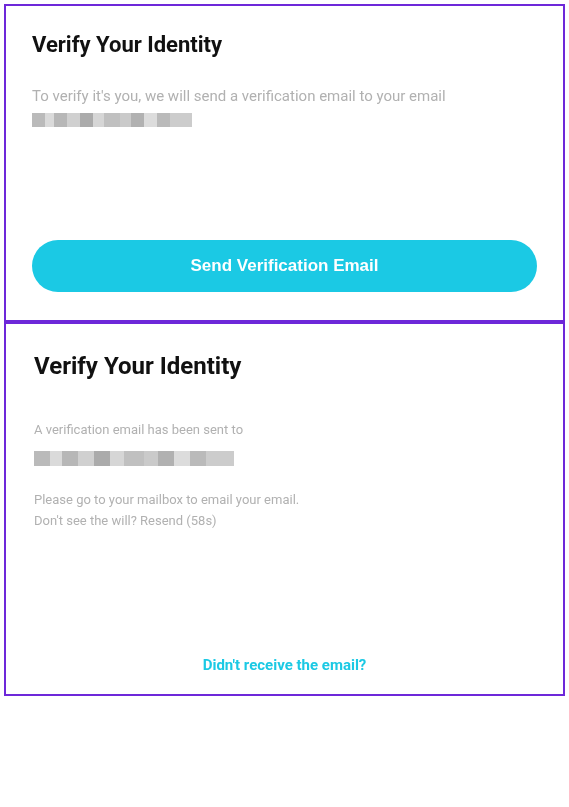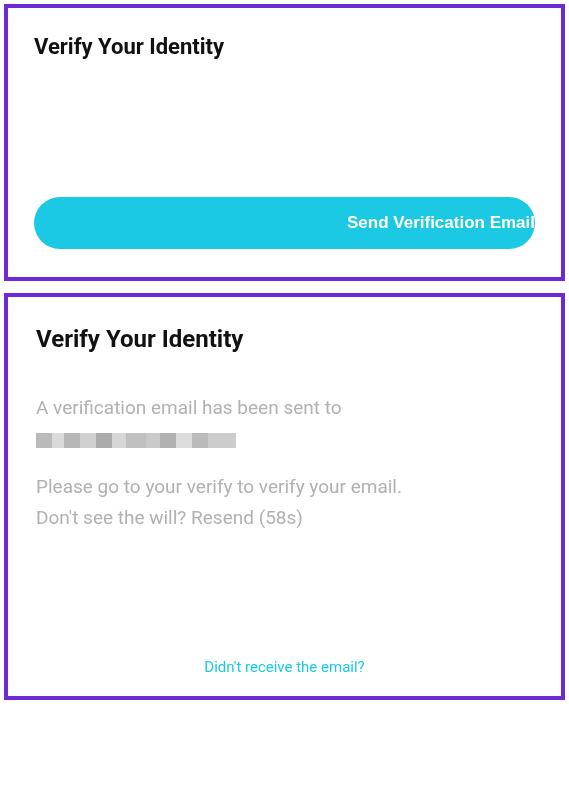--- a/index.html
+++ b/index.html
@@ -3,23 +3,22 @@
   <meta charset="utf-8">
   <style>
     * { box-sizing: border-box; margin: 0; padding: 0; }
     body {
       font-family: -apple-system, BlinkMacSystemFont, "Segoe UI", Roboto, Helvetica, Arial, sans-serif;
       background: #fff;
       padding: 4px;
       width: 569px;
     }
     .card {
-      border: 4px solid #6d28d9;
+      border: 2px solid #6d28d9;
       background: #fff;
-      margin-bottom: 12px;
       padding: 26px 26px 18px 26px;
     }
     .card-title {
       font-size: 22px;
       font-weight: 700;
       color: #111;
       margin-bottom: 28px;
     }
     .desc {
       font-size: 15px;
@@ -48,43 +47,43 @@
     .btn-primary {
       display: block;
       width: 100%;
       background: #1bc9e4;
       color: #fff;
       border: none;
       border-radius: 999px;
       padding: 16px 0;
       font-size: 17px;
       font-weight: 700;
-      text-align: right;
+      text-align: center;
       cursor: pointer;
       margin-bottom: 10px;
     }
     .link-secondary {
       display: block;
       width: 100%;
       text-align: center;
       color: #1bc9e4;
       font-size: 15px;
-      font-weight: 400;
+      font-weight: 700;
       text-decoration: none;
       padding: 10px 0 6px 0;
       cursor: pointer;
     }
     .card2-title {
       font-size: 24px;
       font-weight: 700;
       color: #111;
       margin-bottom: 40px;
     }
     .body-text {
-      font-size: 19px;
+      font-size: 13px;
       color: #b1b1b1;
       line-height: 1.6;
     }
     .pixelated-lg {
       display: inline-block;
       width: 200px;
       height: 15px;
       vertical-align: middle;
       position: relative;
       overflow: hidden;
@@ -98,32 +97,35 @@
       margin-bottom: 14px;
     }
     .card2 { padding: 28px 28px 14px 28px; }
     .card2 .spacer-xxl { height: 115px; }
   </style>
 </head>
 <body>
 
 <div class="card">
   <h2 class="card-title">Verify Your Identity</h2>
+  <p class="desc">
+    <span class="desc-line">To verify it's you, we will send a verification email to your email </span><span class="pixelated"></span>
+  </p>
   <div class="spacer-lg"></div>
   <button class="btn-primary">Send Verification Email</button>
 </div>
 
 <div class="card card2">
   <h2 class="card2-title">Verify Your Identity</h2>
 
   <p class="body-text">A verification email has been sent to</p>
   <span class="pixelated-lg"></span>
 
   <div class="spacer-sm"></div>
 
-  <p class="body-text">Please go to your verify to verify your email.</p>
+  <p class="body-text">Please go to your mailbox to email your email.</p>
   <p class="body-text">Don't see the will? Resend (58s)</p>
 
   <div class="spacer-xxl"></div>
 
 
   <a class="link-secondary">Didn't receive the email?</a>
 </div>
 
 </body></html>

